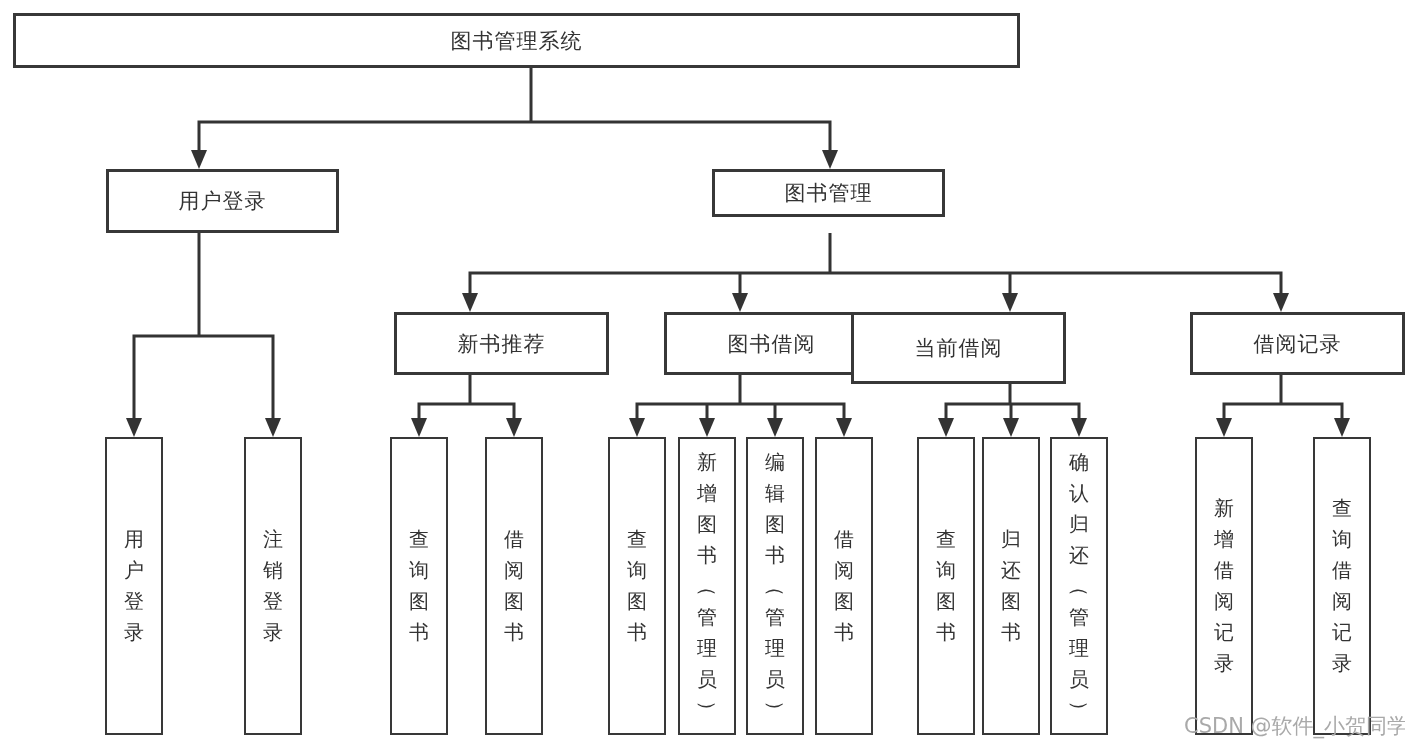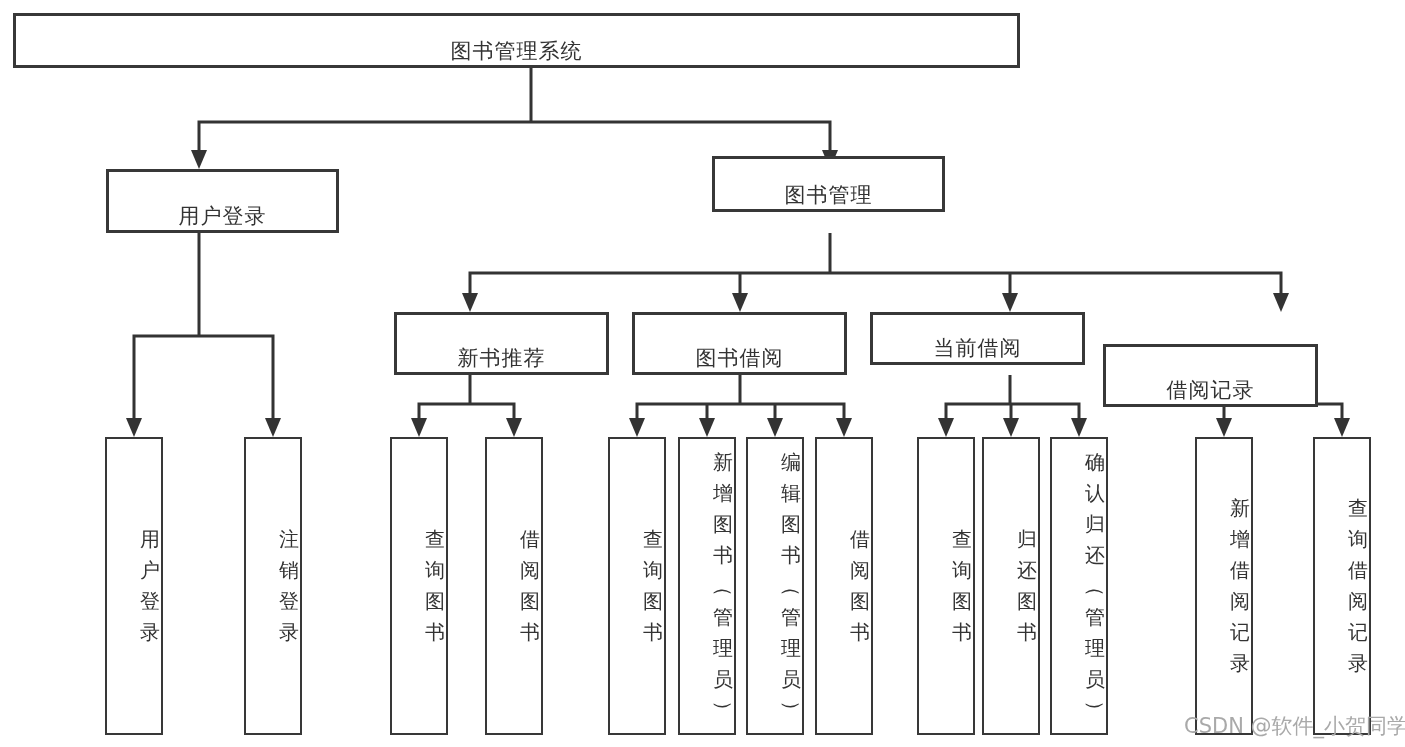--- a/index.html
+++ b/index.html
@@ -4,21 +4,21 @@
 <style>
   html,body{margin:0;padding:0;background:#ffffff;}
   .canvas{
     position:relative;width:1405px;height:747px;background:#ffffff;
     font-family:"DejaVu Sans","Liberation Sans",sans-serif;overflow:hidden;
   }
   .lines{position:absolute;left:0;top:0;}
   .box{
     position:absolute;box-sizing:border-box;background:#ffffff;
     border:3px solid #383838;color:#333333;
-    display:flex;align-items:flex-end;justify-content:center;
+    display:flex;align-items:center;justify-content:center;
     font-size:21px;letter-spacing:1px;white-space:nowrap;
   }
   .leaf{
     border-width:2px;font-size:20px;letter-spacing:0;
     flex-direction:column;
   }
   .vtext{display:flex;flex-direction:column;align-items:center;}
   .vchar{display:block;height:31px;line-height:31px;width:22px;text-align:center;}
   .vchar.rot{transform:rotate(90deg);}
   .watermark{
@@ -65,34 +65,34 @@
     </g>
   </svg>
 
   <div class="box" style="left:13px;top:13px;width:1007px;height:55px;">
     <span>图书管理系统</span>
   </div>
 
   <div class="box" style="left:82px;top:169px;width:233px;height:64px;margin-left:24px;">
     <span>用户登录</span>
   </div>
-  <div class="box" style="left:712px;top:156px;width:233px;height:56px;">
+  <div class="box" style="left:712px;top:169px;width:233px;height:48px;">
     <span>图书管理</span>
   </div>
 
   <div class="box" style="left:362px;top:312px;width:215px;height:63px;margin-left:32px;">
     <span>新书推荐</span>
   </div>
-  <div class="box" style="left:632px;top:312px;width:215px;height:63px;">
+  <div class="box" style="left:664px;top:312px;width:215px;height:63px;">
     <span>图书借阅</span>
   </div>
-  <div class="box" style="left:870px;top:312px;width:215px;height:53px;">
+  <div class="box" style="left:851px;top:312px;width:215px;height:72px;">
     <span>当前借阅</span>
   </div>
-  <div class="box" style="left:1103px;top:312px;width:215px;height:63px;margin-top:32px;">
+  <div class="box" style="left:1190px;top:312px;width:215px;height:63px;">
     <span>借阅记录</span>
   </div>
 
   <div class="box leaf" style="left:105px;top:437px;width:58px;height:298px;">
     <span class="vtext">
         <span class="vchar">用</span>
         <span class="vchar">户</span>
         <span class="vchar">登</span>
         <span class="vchar">录</span>
       </span>

